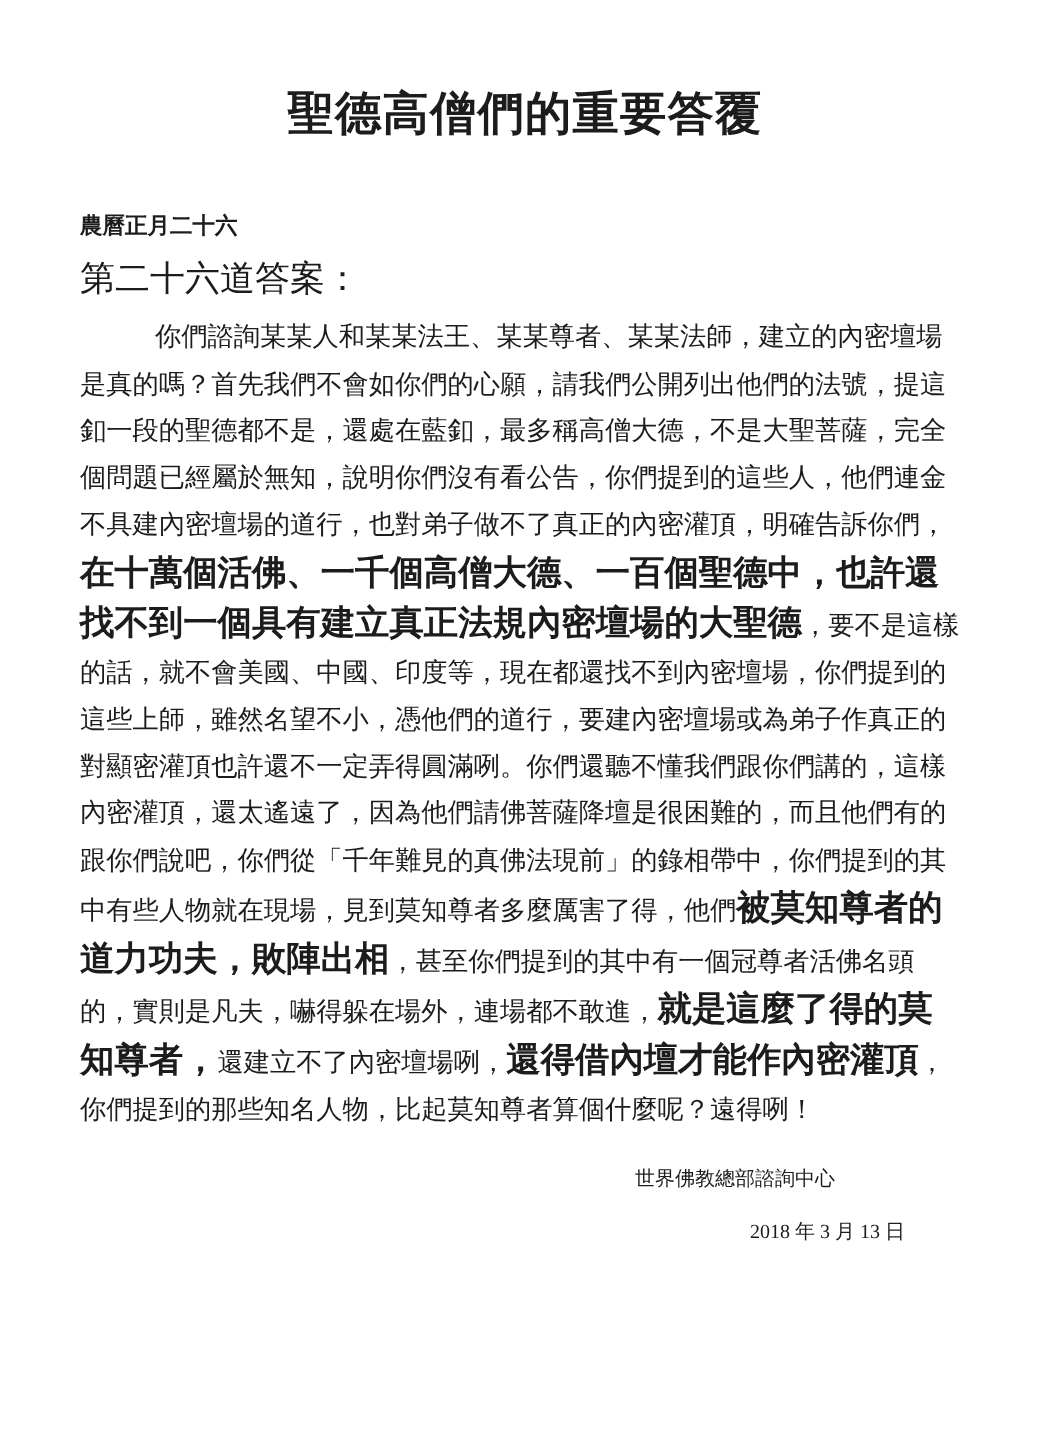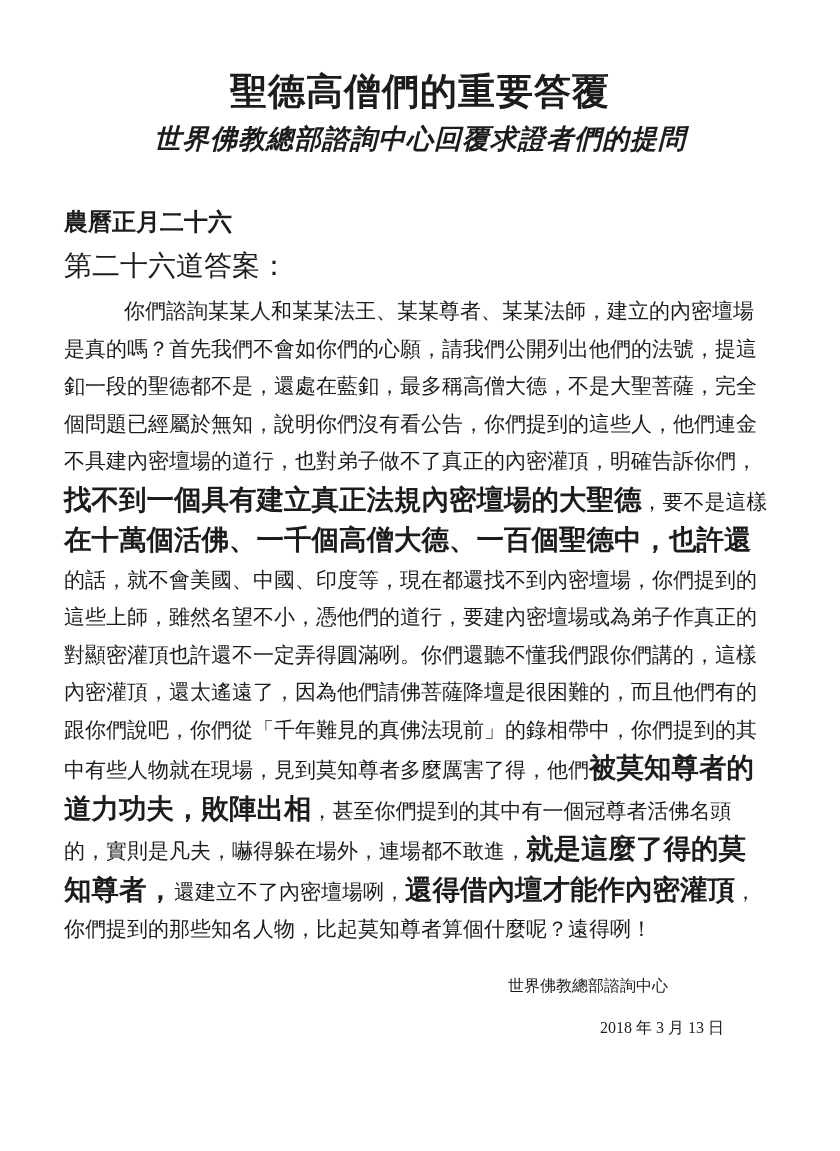--- a/index.html
+++ b/index.html
@@ -32,21 +32,21 @@
     font-style: italic;
     line-height: 38px;
     letter-spacing: 1px;
   }
   .content {
     margin: 0 64px;
     width: 712px;
   }
   .date-heading {
     margin-top: 48px;
-    font-size: 24px;
+    font-size: 18px;
     font-weight: bold;
     line-height: 33px;
   }
   .answer-heading {
     margin-top: 10px;
     font-size: 28px;
     line-height: 33px;
   }
   .body-paragraph {
     margin-top: 11px;
@@ -82,36 +82,35 @@
     font-size: 17px;
   }
 </style>
 </head>
 <body>
 
 <div class="page">
 
   <div class="doc-title">聖德高僧們的重要答覆</div>
 
-  <div class="doc-subtitle">世界佛教總部諮詢中心回覆求證者們的提問</div>
 
   <div class="content">
 
     <div class="date-heading">農曆正月二十六</div>
 
     <div class="answer-heading">第二十六道答案：</div>
 
     <div class="body-paragraph">
         <div class="body-line indent"><span class="plain-seg">你們諮詢某某人和某某法王、某某尊者、某某法師，建立的內密壇場</span></div>
         <div class="body-line"><span class="plain-seg">是真的嗎？首先我們不會如你們的心願，請我們公開列出他們的法號，提這</span></div>
         <div class="body-line"><span class="plain-seg">釦一段的聖德都不是，還處在藍釦，最多稱高僧大德，不是大聖菩薩，完全</span></div>
         <div class="body-line"><span class="plain-seg">個問題已經屬於無知，說明你們沒有看公告，你們提到的這些人，他們連金</span></div>
         <div class="body-line"><span class="plain-seg">不具建內密壇場的道行，也對弟子做不了真正的內密灌頂，明確告訴你們，</span></div>
+        <div class="body-line"><span class="em-seg">在十萬個活佛、一千個高僧大德、一百個聖德中，也許還</span></div>
         <div class="body-line"><span class="em-seg">找不到一個具有建立真正法規內密壇場的大聖德</span><span class="plain-seg">，要不是這樣</span></div>
-        <div class="body-line"><span class="em-seg">在十萬個活佛、一千個高僧大德、一百個聖德中，也許還</span></div>
         <div class="body-line"><span class="plain-seg">的話，就不會美國、中國、印度等，現在都還找不到內密壇場，你們提到的</span></div>
         <div class="body-line"><span class="plain-seg">這些上師，雖然名望不小，憑他們的道行，要建內密壇場或為弟子作真正的</span></div>
         <div class="body-line"><span class="plain-seg">對顯密灌頂也許還不一定弄得圓滿咧。你們還聽不懂我們跟你們講的，這樣</span></div>
         <div class="body-line"><span class="plain-seg">內密灌頂，還太遙遠了，因為他們請佛菩薩降壇是很困難的，而且他們有的</span></div>
         <div class="body-line"><span class="plain-seg">跟你們說吧，你們從「千年難見的真佛法現前」的錄相帶中，你們提到的其</span></div>
         <div class="body-line"><span class="plain-seg">中有些人物就在現場，見到莫知尊者多麼厲害了得，他們</span><span class="em-seg">被莫知尊者的</span></div>
         <div class="body-line"><span class="em-seg">道力功夫，敗陣出相</span><span class="plain-seg">，甚至你們提到的其中有一個冠尊者活佛名頭</span></div>
         <div class="body-line"><span class="plain-seg">的，實則是凡夫，嚇得躲在場外，連場都不敢進，</span><span class="em-seg">就是這麼了得的莫</span></div>
         <div class="body-line"><span class="em-seg">知尊者，</span><span class="plain-seg">還建立不了內密壇場咧，</span><span class="em-seg">還得借內壇才能作內密灌頂</span><span class="plain-seg">，</span></div>
         <div class="body-line"><span class="plain-seg">你們提到的那些知名人物，比起莫知尊者算個什麼呢？遠得咧！</span></div>

